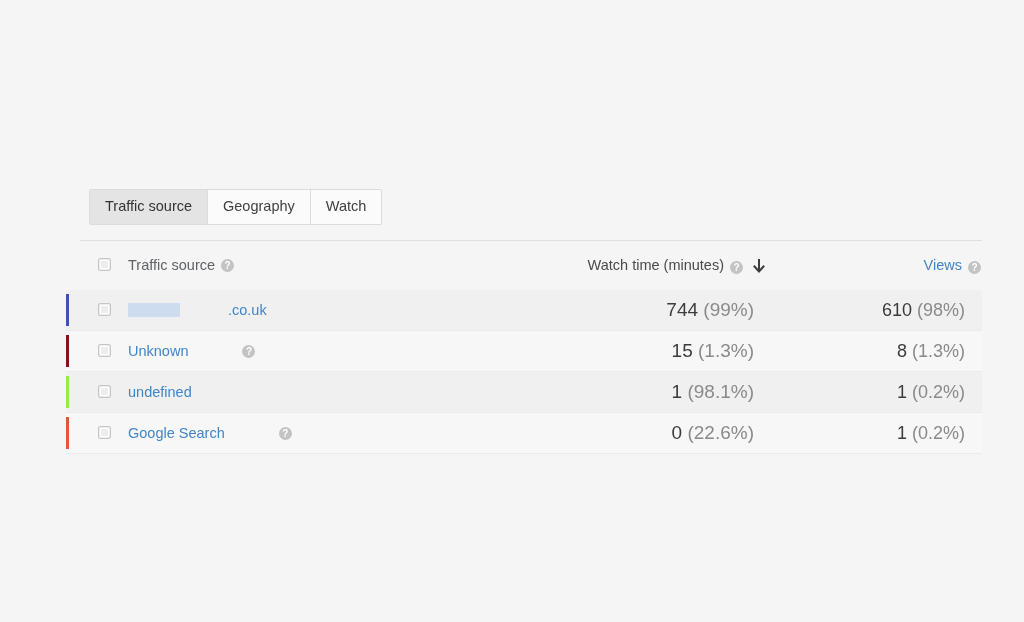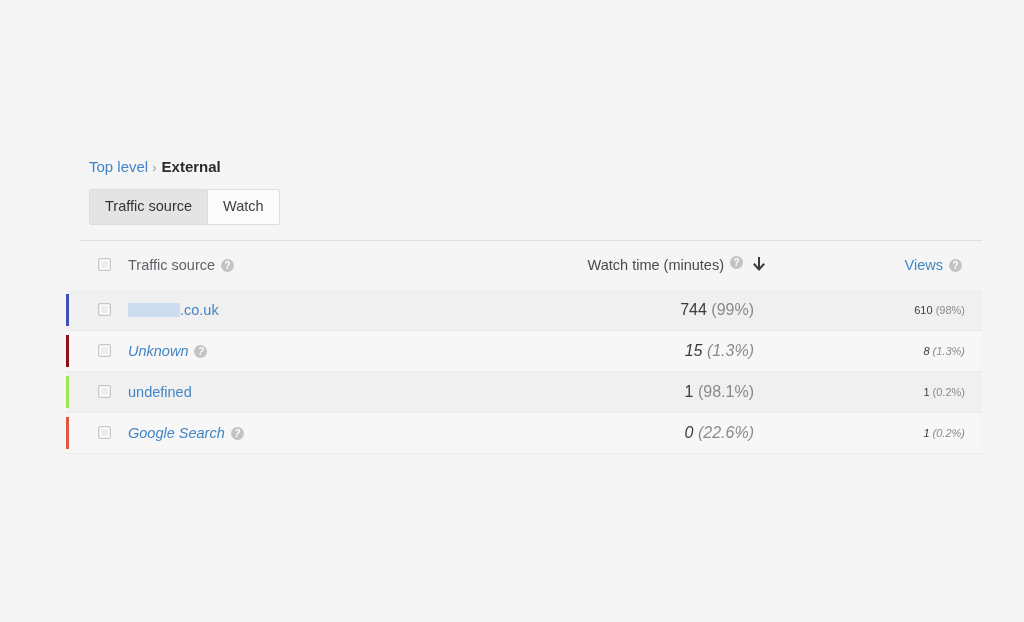--- a/index.html
+++ b/index.html
@@ -113,32 +113,32 @@
   }
   .th-watch {
     position: absolute;
     right: 216px;
     top: 16px;
     font-size: 14.5px;
     line-height: 18px;
     color: #4a4a4a;
     white-space: nowrap;
     display: flex;
-    align-items: flex-start;
+    align-items: flex-end;
   }
   .th-views {
     position: absolute;
-    right: 20px;
+    right: 1px;
     top: 16px;
     font-size: 14.5px;
     line-height: 18px;
     color: #4285c5;
     white-space: nowrap;
     display: flex;
-    align-items: center;
+    align-items: flex-end;
     cursor: pointer;
     margin-left: 36px;
   }
 
   
   .help-icon {
     display: inline-block;
     width: 13px;
     height: 13px;
     border-radius: 50%;
@@ -163,21 +163,21 @@
     cursor: pointer;
   }
 
   
   .row {
     position: relative;
     height: 40px;
     border-bottom: 1px solid #eaeaea;
   }
   .row.alt-a { background: #f0f0f0; }
-  .row.alt-b { background: #f7f7f7; font-style: italic; }
+  .row.alt-b { background: #f7f7f7; }
 
   .row-bar {
     position: absolute;
     left: 0;
     top: 4px;
     width: 3px;
     height: 32px;
   }
   .row-check {
     position: absolute;
@@ -188,46 +188,47 @@
     position: absolute;
     left: 62px;
     top: 11px;
     font-size: 14.5px;
     line-height: 18px;
     color: #4285c5;
     white-space: nowrap;
     display: flex;
     align-items: center;
     cursor: pointer;
+    gap: 48px;
   }
   .row-label .help-icon { cursor: pointer; }
 
   .redacted {
     display: inline-block;
     width: 52px;
     height: 14px;
     background: #cddcee;
     border-radius: 1px;
     vertical-align: middle;
   }
 
   .cell-watch {
     position: absolute;
     right: 228px;
     top: 11px;
-    font-size: 16px;
+    font-size: 19px;
     line-height: 18px;
     color: #3c3c3c;
     white-space: nowrap;
   }
   .cell-views {
     position: absolute;
     right: 17px;
     top: 11px;
-    font-size: 11px;
+    font-size: 18px;
     line-height: 18px;
     color: #3c3c3c;
     white-space: nowrap;
   }
   .pct { color: #8a8a8a; }
 
   
   .checkbox {
     width: 13px;
     height: 13px;
@@ -248,26 +249,24 @@
     bottom: 1px;
     border: 1px solid #ffffff;
     border-radius: 1px;
   }
 </style>
 </head>
 <body>
 
 <div class="page">
 
-  <div class="breadcrumb">
-    <span class="breadcrumb-link">Top level</span><span class="breadcrumb-sep">›</span><span class="breadcrumb-current">External</span>
-  </div>
 
   <div class="tabs">
     <div class="tab active">Traffic source</div>
+    <div class="tab">Geography</div>
     <div class="tab">Watch</div>
   </div>
 
   <div class="table">
     <div class="divider"></div>
 
     <div class="thead">
 
       <div class="th-check">
         <span class="checkbox"></span>

